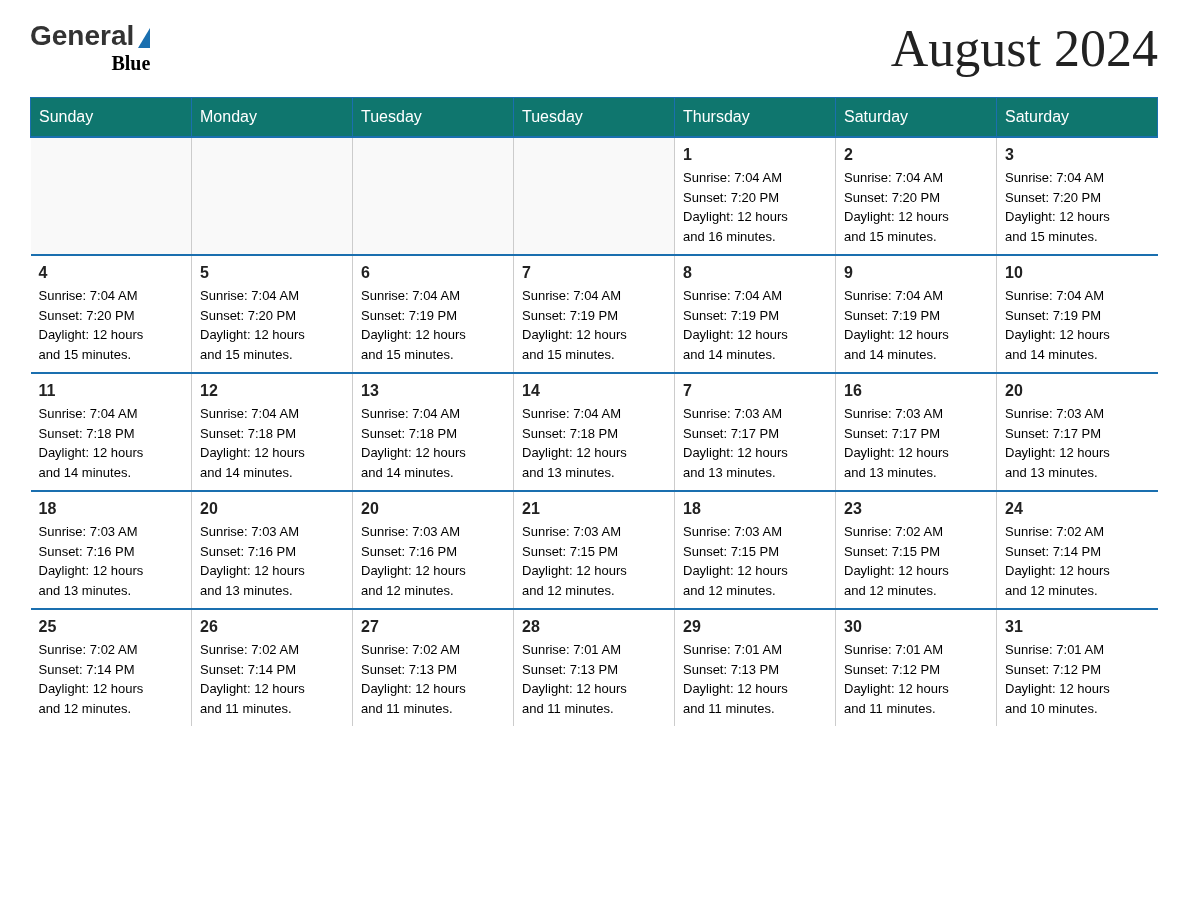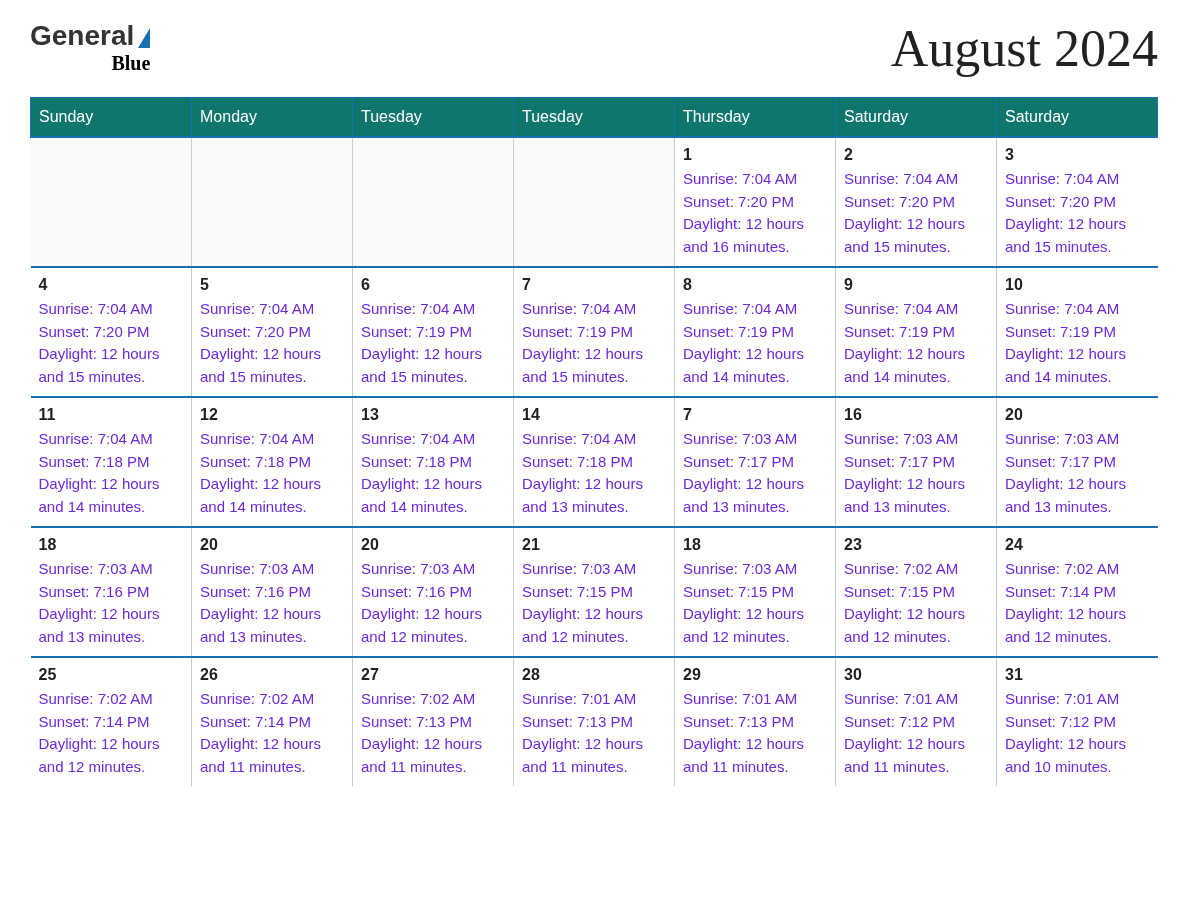--- a/index.html
+++ b/index.html
@@ -78,23 +78,23 @@
     tbody td:last-child {
       border-right: none;
     }
     .day-number {
       font-size: 16px;
       font-weight: bold;
       margin-bottom: 4px;
       color: #222;
     }
     .day-info {
-      font-size: 15px;
+      font-size: 13px;
       line-height: 1.5;
-      color: #6d28d9;
+      color: #000000;
     }
     .empty-cell {
       background: #f9f9f9;
     }
   </style>
 </head>
 <body>
 
 <div class="header">
   <div class="logo">

